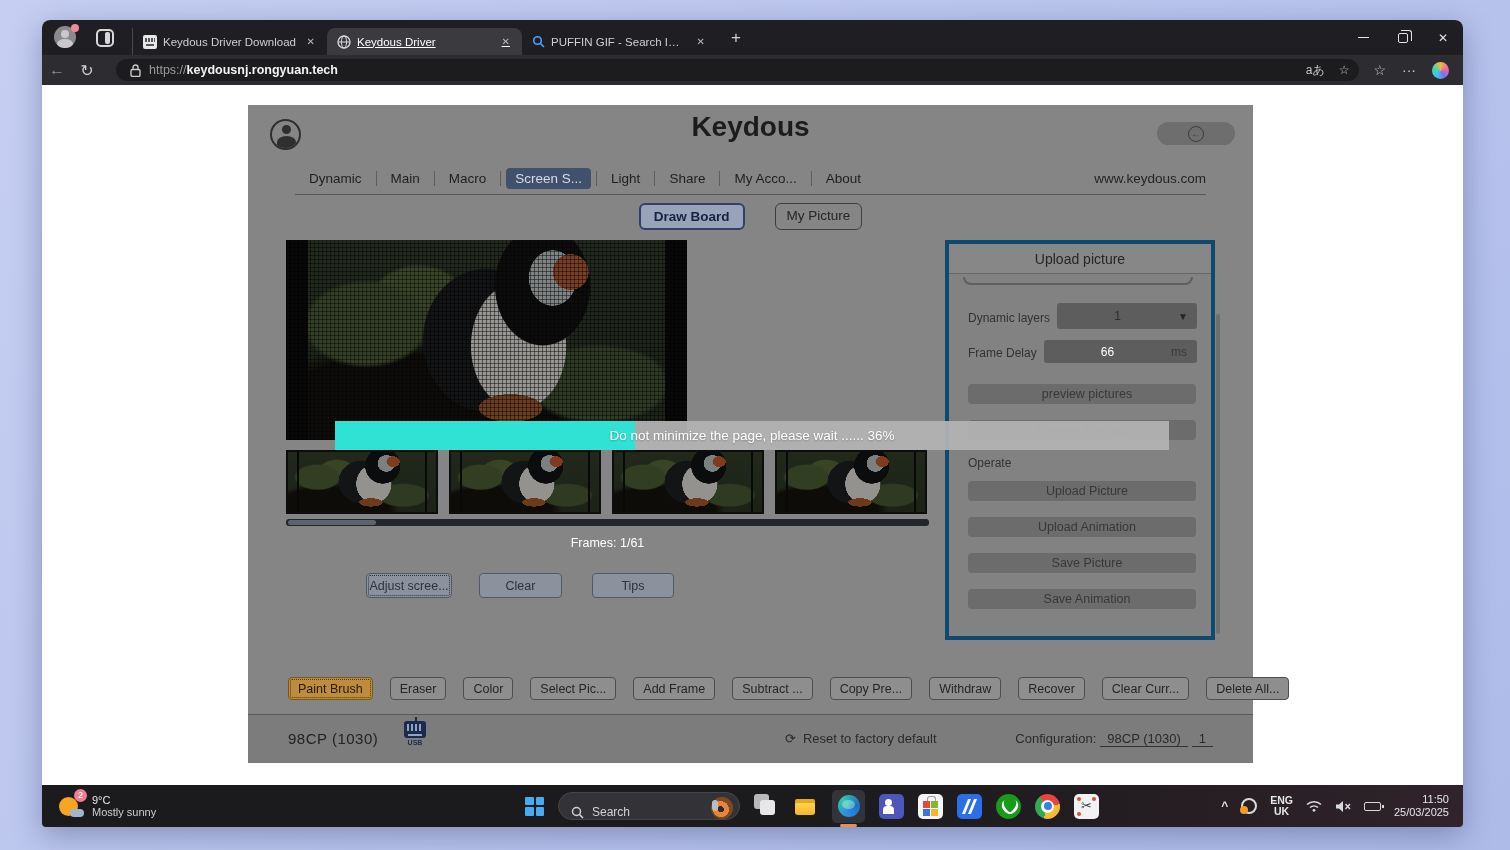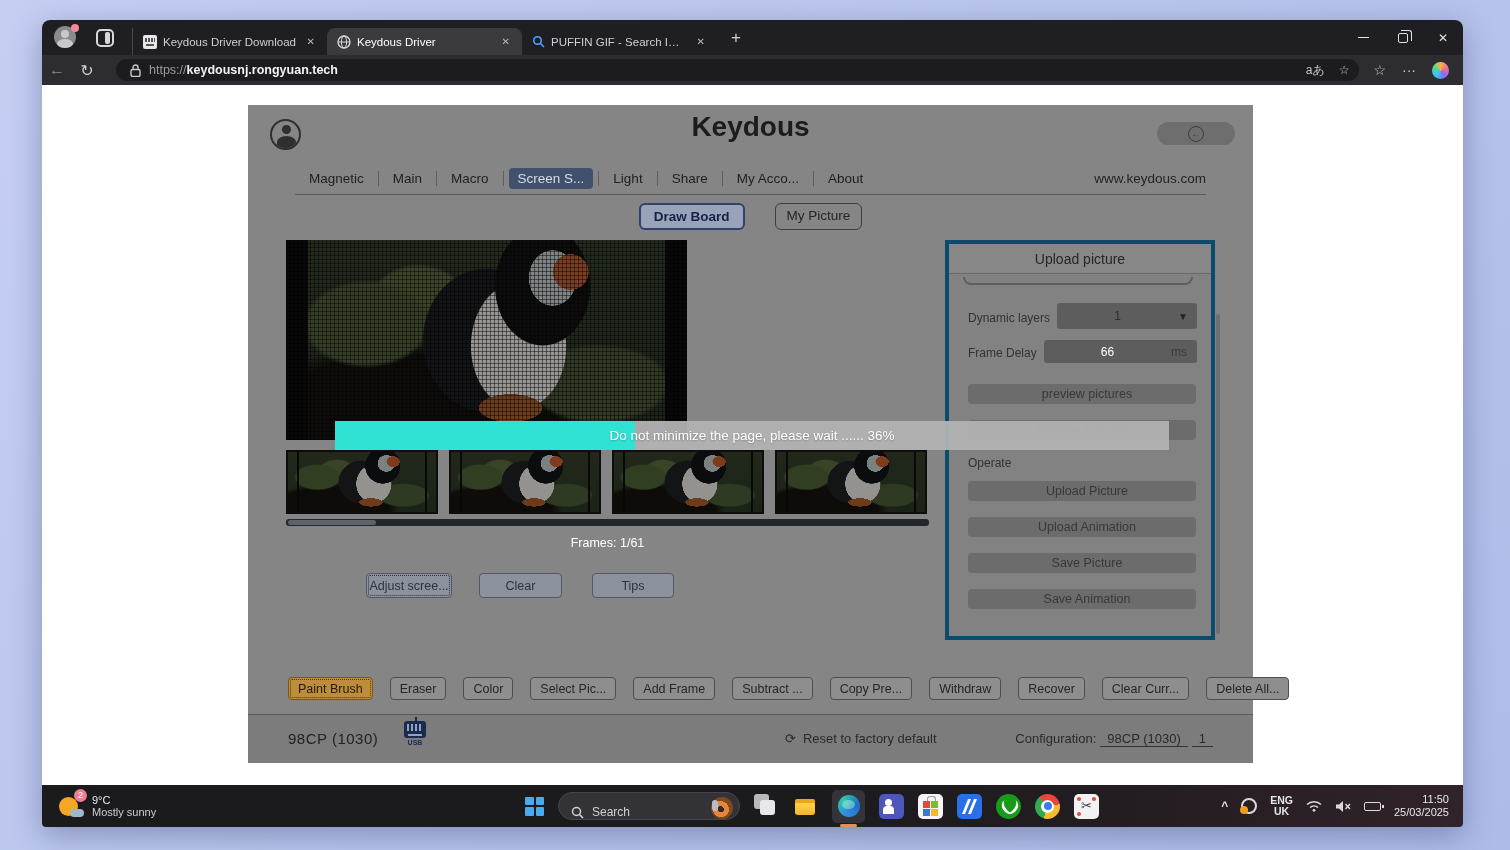--- a/index.html
+++ b/index.html
@@ -18,21 +18,21 @@
               display:flex; align-items:center; }
   .profile-btn { width:24px; height:24px; margin-left:12px; position:relative; }
   .profile-circ { width:22px; height:22px; border-radius:50%; background:#8a8a8e; position:relative; overflow:hidden; }
   .profile-circ:before { content:""; position:absolute; left:7px; top:4px; width:8px; height:8px; border-radius:50%; background:#c9c9cc; }
   .profile-circ:after { content:""; position:absolute; left:3px; top:13px; width:16px; height:10px; border-radius:50%; background:#c9c9cc; }
   .profile-dot { position:absolute; right:-1px; top:-2px; width:8px; height:8px; border-radius:50%; background:#f2889a; }
   .workspace-btn { width:18px; height:18px; border:2px solid #d8d8da; border-radius:5px; margin-left:18px; position:relative; }
   .workspace-btn:after { content:""; position:absolute; right:2px; top:1px; bottom:1px; width:5px; background:#d8d8da; border-radius:2px; }
   .tab { height:27px; margin-top:8px; display:flex; align-items:center; padding:0 8px 0 10px; width:195px; color:#cfcfd2; font-size:11.5px; position:relative; }
   .tab.first { margin-left:18px; border-left:1px solid #4a4a4e; }
-  .tab.active { background:#3a3a3f; border-radius:8px 8px 0 0; color:#ffffff; }
+  .tab.active { background:#3a3a3f; border-radius:8px 8px 0 0; color:#ffffff;text-decoration:underline; }
   .tab .title { flex:1; white-space:nowrap; overflow:hidden; text-overflow:ellipsis; margin:0 6px; }
   .tab .close { font-size:10px; color:#b9b9bc; padding:2px 4px; }
   .fav-kb { width:14px; height:14px; background:#e8e8e8; border-radius:2px; position:relative; flex:0 0 14px; }
   .fav-kb:before { content:""; position:absolute; left:2px; top:3px; right:2px; height:4px;
       background:repeating-linear-gradient(90deg,#555 0 2px,transparent 2px 3px); }
   .fav-kb:after { content:""; position:absolute; left:3px; bottom:3px; right:3px; height:2px; background:#555; }
   .newtab { color:#d0d0d3; font-size:17px; margin-left:14px; }
   .wincontrols { margin-left:auto; display:flex; align-items:center; height:100%; }
   .wc { width:40px; height:100%; display:flex; align-items:center; justify-content:center; color:#e3e3e5; font-size:12px; }
   .wc-min-bar { width:11px; height:1.5px; background:#e3e3e5; }
@@ -287,21 +287,21 @@
     <div class="viewport">
       <div class="card">
 
         <div class="ab app-avatar"></div>
         <div class="ab app-title">Keydous</div>
         <div class="ab back-pill">
           <span class="back-circ">←</span>
         </div>
 
         <div class="ab appnav">
-          <span class="item">Magnetic</span>
+          <span class="item">Dynamic</span>
             <span class="sep"></span>
           <span class="item">Main</span>
             <span class="sep"></span>
           <span class="item">Macro</span>
             <span class="sep"></span>
           <span class="item sel">Screen S...</span>
             <span class="sep"></span>
           <span class="item">Light</span>
             <span class="sep"></span>
           <span class="item">Share</span>

